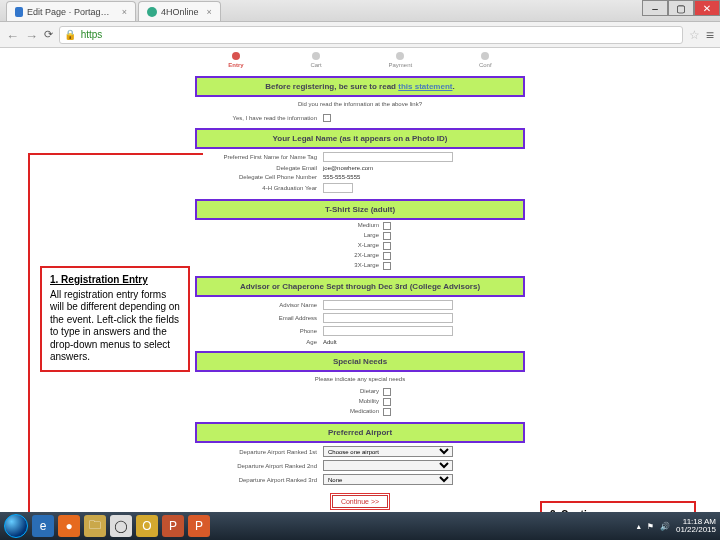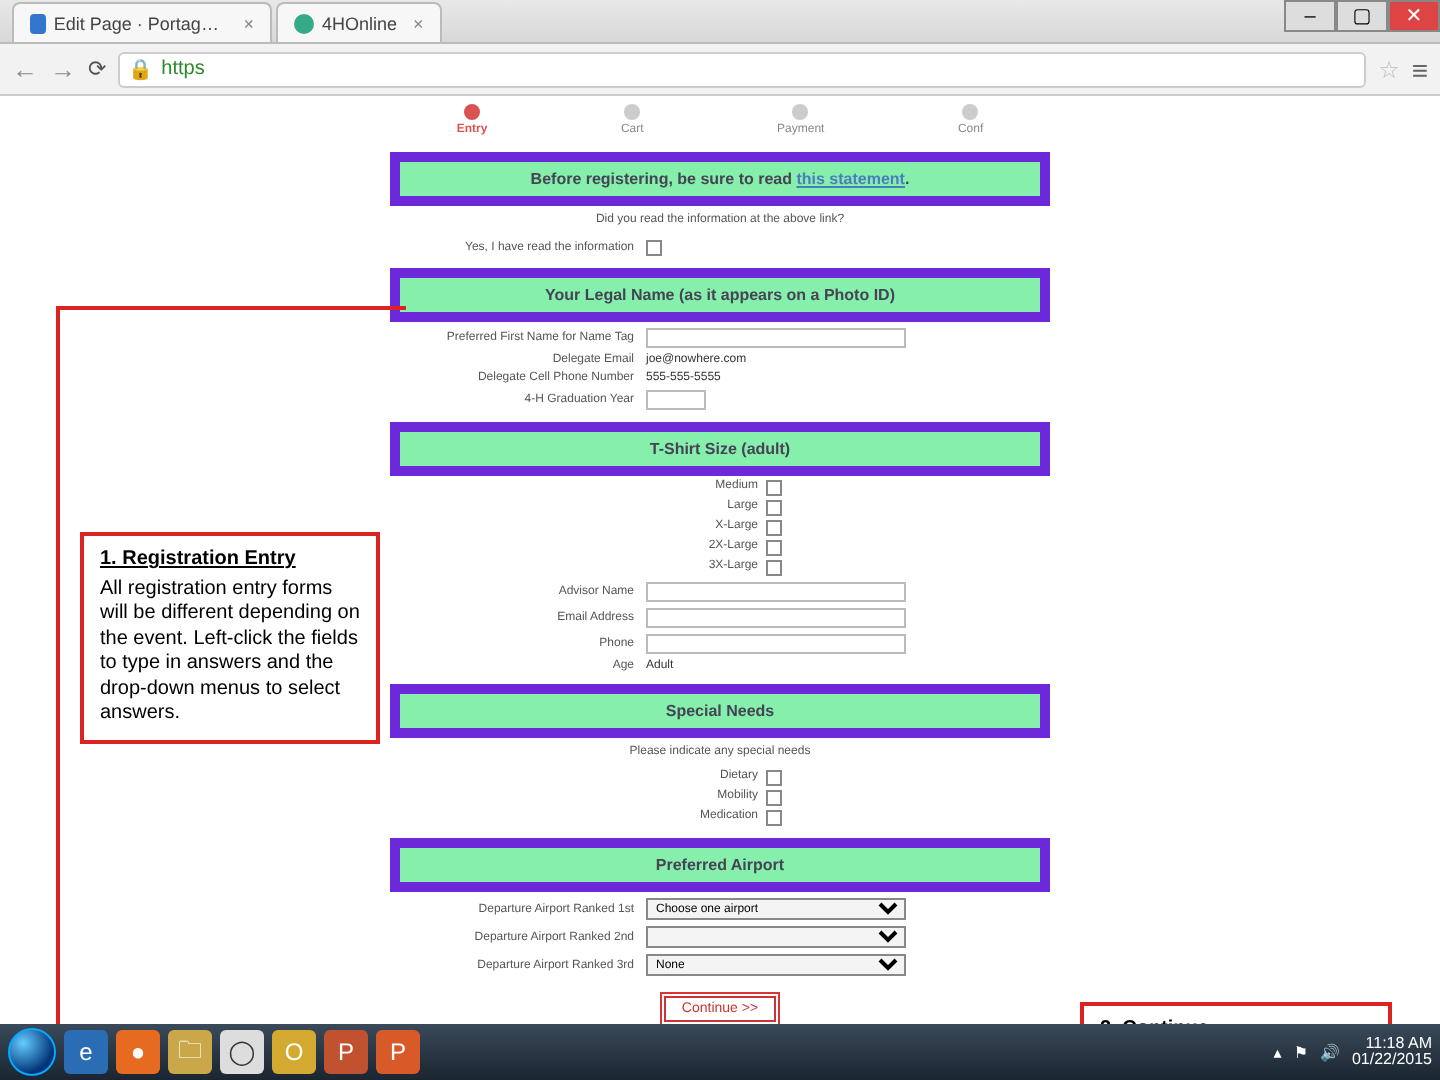--- a/index.html
+++ b/index.html
@@ -69,21 +69,21 @@
   .progress-steps { display:flex; justify-content:space-around; align-items:center; margin:4px 0 8px 0; }
   .step { display:flex; flex-direction:column; align-items:center; gap:2px; }
   .dot { width:8px; height:8px; border-radius:50%; background:#ccc; }
   .dot.active{ background:#d9534f; }
   .step-label { font-size:6px; color:#888; }
   .step-label.active{ color:#d9534f; font-weight:bold; }
   .entry-title { font-size:8px; color:#69a; margin:4px 0 4px 6px; }
   .entry-title b{color:#d9534f;}
 
   .section-hdr {
-    background:#86efac; border:5px solid #6d28d9;
+    background:#bef264; border:2px solid #6d28d9;
     text-align:center; padding:4px; font-size:8px; font-weight:bold; color:#445;
     margin-top:6px;
   }
   .section-hdr a{color:#4a7dbb;}
   .subtext{ text-align:center; font-size:6px; color:#555; padding:4px 0; }
 
   .form-row { display:flex; align-items:center; margin:3px 0; padding:0 8px; }
   .form-row .lbl { width:120px; text-align:right; font-size:6px; color:#555; padding-right:6px; }
   .form-row .fld { flex:1; }
   .txt-in { width:130px; height:10px; border:1px solid #bbb; background:#fff; font-size:6px; padding:0 2px; }
@@ -239,20 +239,21 @@
       <div class="size-row">
           <span class="size-lbl">2X-Large</span>
           <span class="cb"></span>
         </div>
       <div class="size-row">
           <span class="size-lbl">3X-Large</span>
           <span class="cb"></span>
         </div>
     </div>
 
+    <div class="section-hdr">Advisor or Chaperone Sept through Dec 3rd (College Advisors)</div>
     <div class="form-row">
         <span class="lbl">Advisor Name</span>
         <span class="fld"><input class="txt-in" style=""></span>
       </div>
     <div class="form-row">
         <span class="lbl">Email Address</span>
         <span class="fld"><input class="txt-in" style=""></span>
       </div>
     <div class="form-row">
         <span class="lbl">Phone</span>

